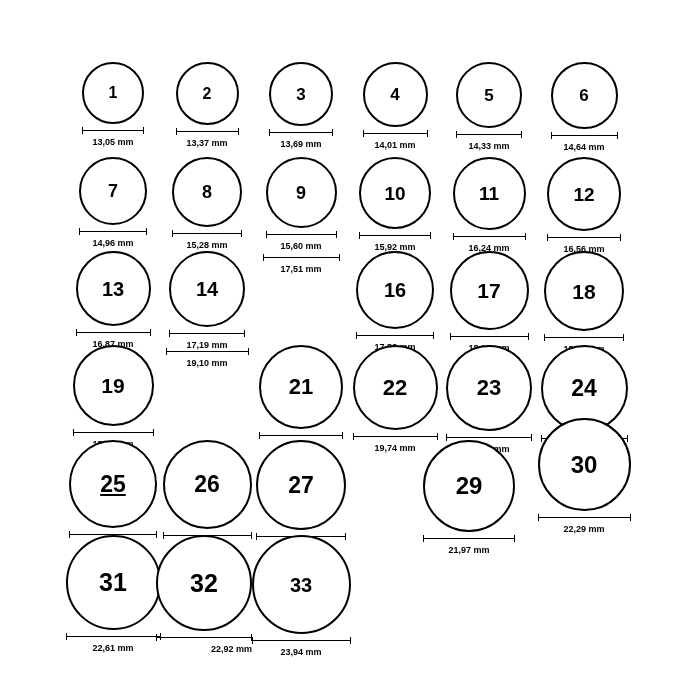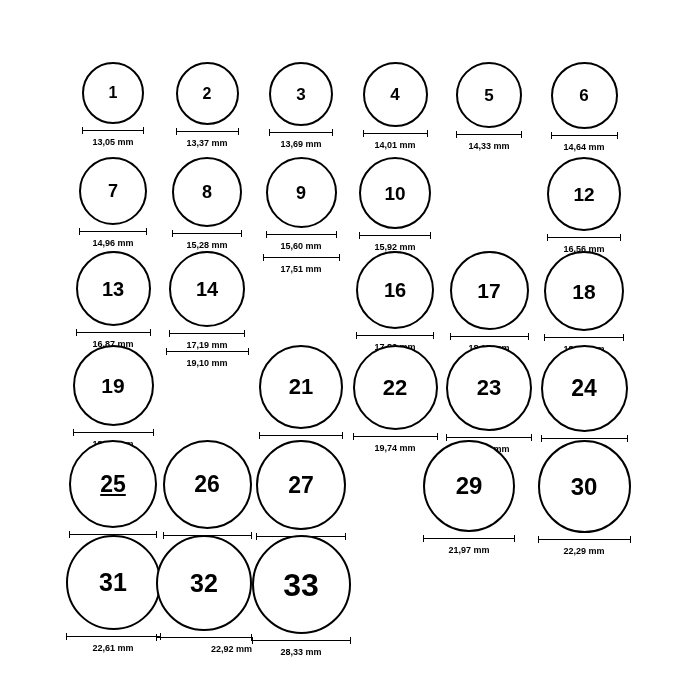--- a/index.html
+++ b/index.html
@@ -179,20 +179,31 @@
       <div class="ring-circle" style="width: 72px; height: 72px;">
         <span class="ring-number" style="font-size: 19px;">10</span>
       </div>
       <div class="measure" style="width: 72px;">
         <div class="bar"></div>
         <div class="cap left"></div>
         <div class="cap right"></div>
       </div>
       <div class="ring-label">15,92 mm</div>
     </div>
+    <div class="ring-cell" style="left: 444px; top: 157px; width: 90px;">
+      <div class="ring-circle" style="width: 73px; height: 73px;">
+        <span class="ring-number" style="font-size: 19px;">11</span>
+      </div>
+      <div class="measure" style="width: 73px;">
+        <div class="bar"></div>
+        <div class="cap left"></div>
+        <div class="cap right"></div>
+      </div>
+      <div class="ring-label">16,24 mm</div>
+    </div>
     <div class="ring-cell" style="left: 539px; top: 157px; width: 90px;">
       <div class="ring-circle" style="width: 74px; height: 74px;">
         <span class="ring-number" style="font-size: 19px;">12</span>
       </div>
       <div class="measure" style="width: 74px;">
         <div class="bar"></div>
         <div class="cap left"></div>
         <div class="cap right"></div>
       </div>
       <div class="ring-label">16,56 mm</div>
@@ -360,21 +371,21 @@
       <div class="ring-circle" style="width: 92px; height: 92px;">
         <span class="ring-number" style="font-size: 24px;">29</span>
       </div>
       <div class="measure" style="width: 92px;">
         <div class="bar"></div>
         <div class="cap left"></div>
         <div class="cap right"></div>
       </div>
       <div class="ring-label">21,97 mm</div>
     </div>
-    <div class="ring-cell" style="left: 539px; top: 440px; width: 90px;">
+    <div class="ring-cell" style="left: 539px; top: 418px; width: 90px;">
       <div class="ring-circle" style="width: 93px; height: 93px;">
         <span class="ring-number" style="font-size: 24px;">30</span>
       </div>
       <div class="measure" style="width: 93px;">
         <div class="bar"></div>
         <div class="cap left"></div>
         <div class="cap right"></div>
       </div>
       <div class="ring-label">22,29 mm</div>
     </div>
@@ -395,22 +406,22 @@
       </div>
       <div class="measure" style="width: 96px;">
         <div class="bar"></div>
         <div class="cap left"></div>
         <div class="cap right"></div>
       </div>
       <div class="ring-label">22,92 mm</div>
     </div>
     <div class="ring-cell" style="left: 256px; top: 535px; width: 90px;">
       <div class="ring-circle" style="width: 99px; height: 99px;">
-        <span class="ring-number" style="font-size: 32px;">33</span>
+        <span class="ring-number" style="font-size: 20px;">33</span>
       </div>
       <div class="measure" style="width: 99px;">
         <div class="bar"></div>
         <div class="cap left"></div>
         <div class="cap right"></div>
       </div>
-      <div class="ring-label">28,33 mm</div>
+      <div class="ring-label">23,94 mm</div>
     </div>
   </div>
 
 </body></html>

